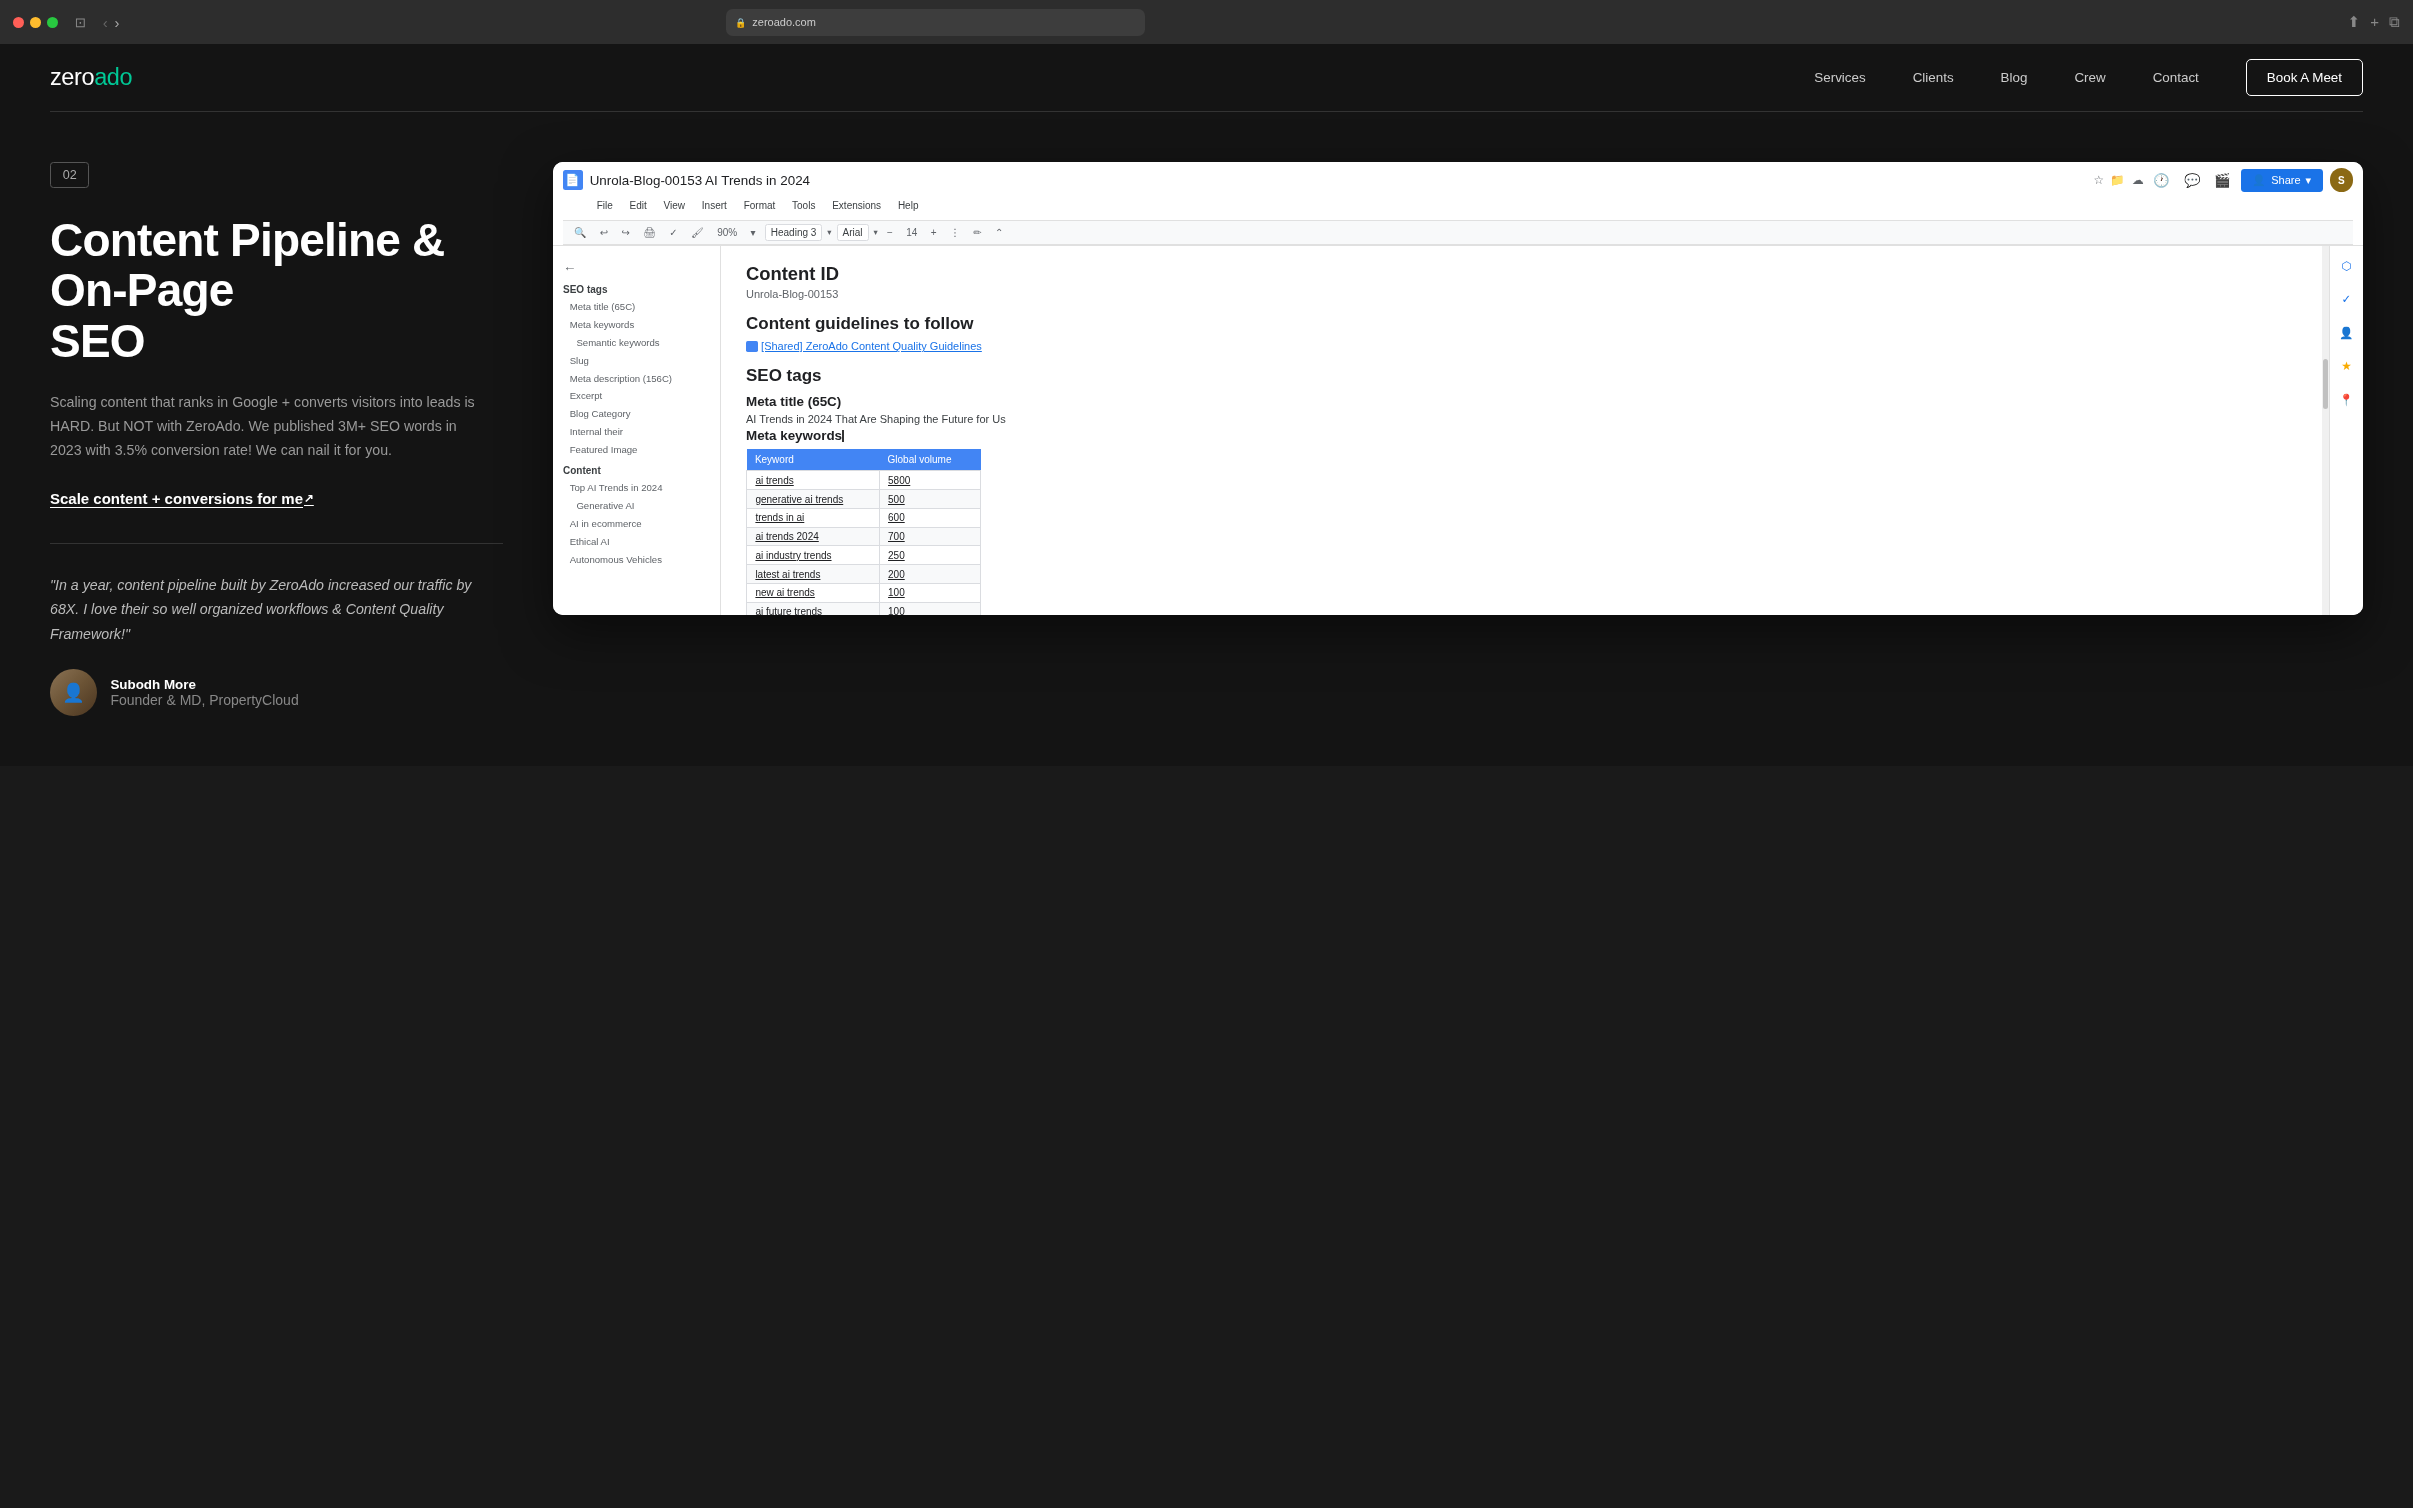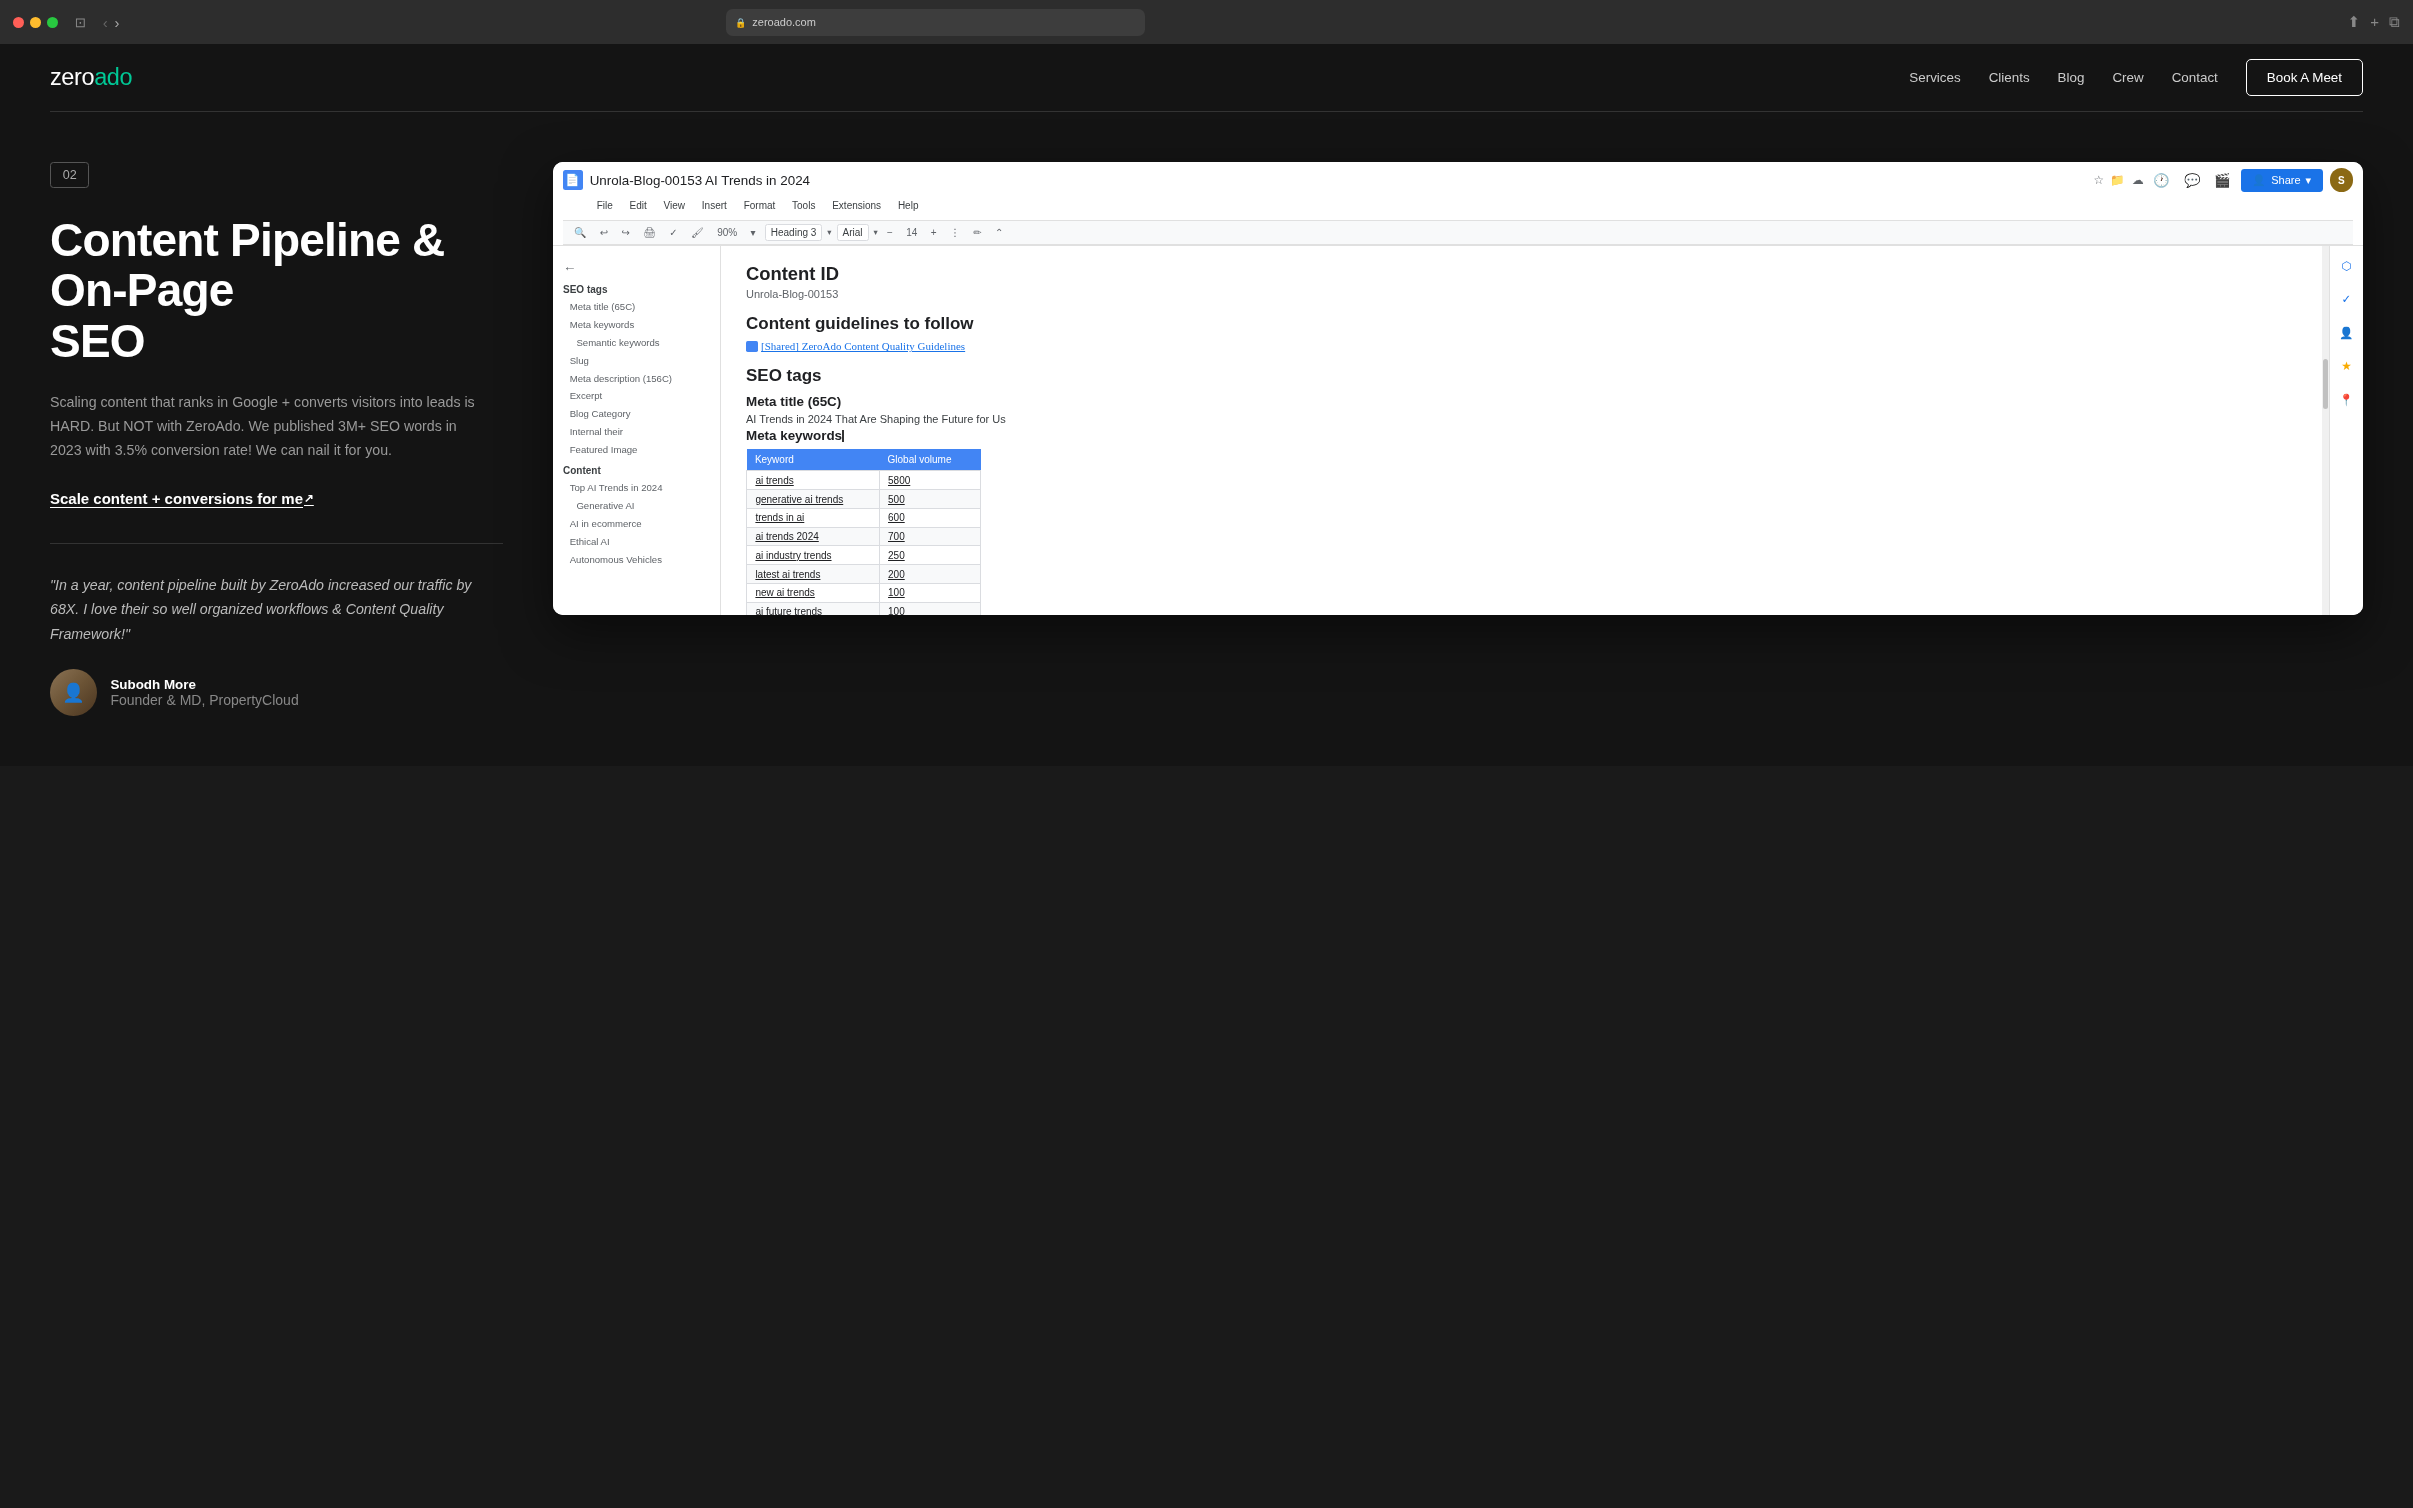--- a/index.html
+++ b/index.html
@@ -109,21 +109,21 @@
       letter-spacing: -0.4px;
       color: #fff;
     }
 
     .logo span.zero { color: #fff; }
     .logo span.ado { color: #00c896; }
 
     .nav-links {
       display: flex;
       align-items: center;
-      gap: 28px;
+      gap: 47px;
       list-style: none;
     }
 
     .nav-links li a {
       color: #ccc;
       text-decoration: none;
       font-size: 13.4px;
       font-weight: 400;
     }
 
@@ -437,21 +437,20 @@
     }
 
     .gdoc-link {
       color: #1a73e8;
       font-size: 11px;
       text-decoration: underline;
       display: flex;
       align-items: center;
       gap: 3.4px;
       margin-bottom: 13.4px;
-      font-family: Liberation Serif, serif;
     }
 
     .gdoc-link-icon {
       width: 11.7px;
       height: 11.7px;
       background: #4285f4;
       border-radius: 1.7px;
       display: inline-block;
       flex-shrink: 0;
     }

